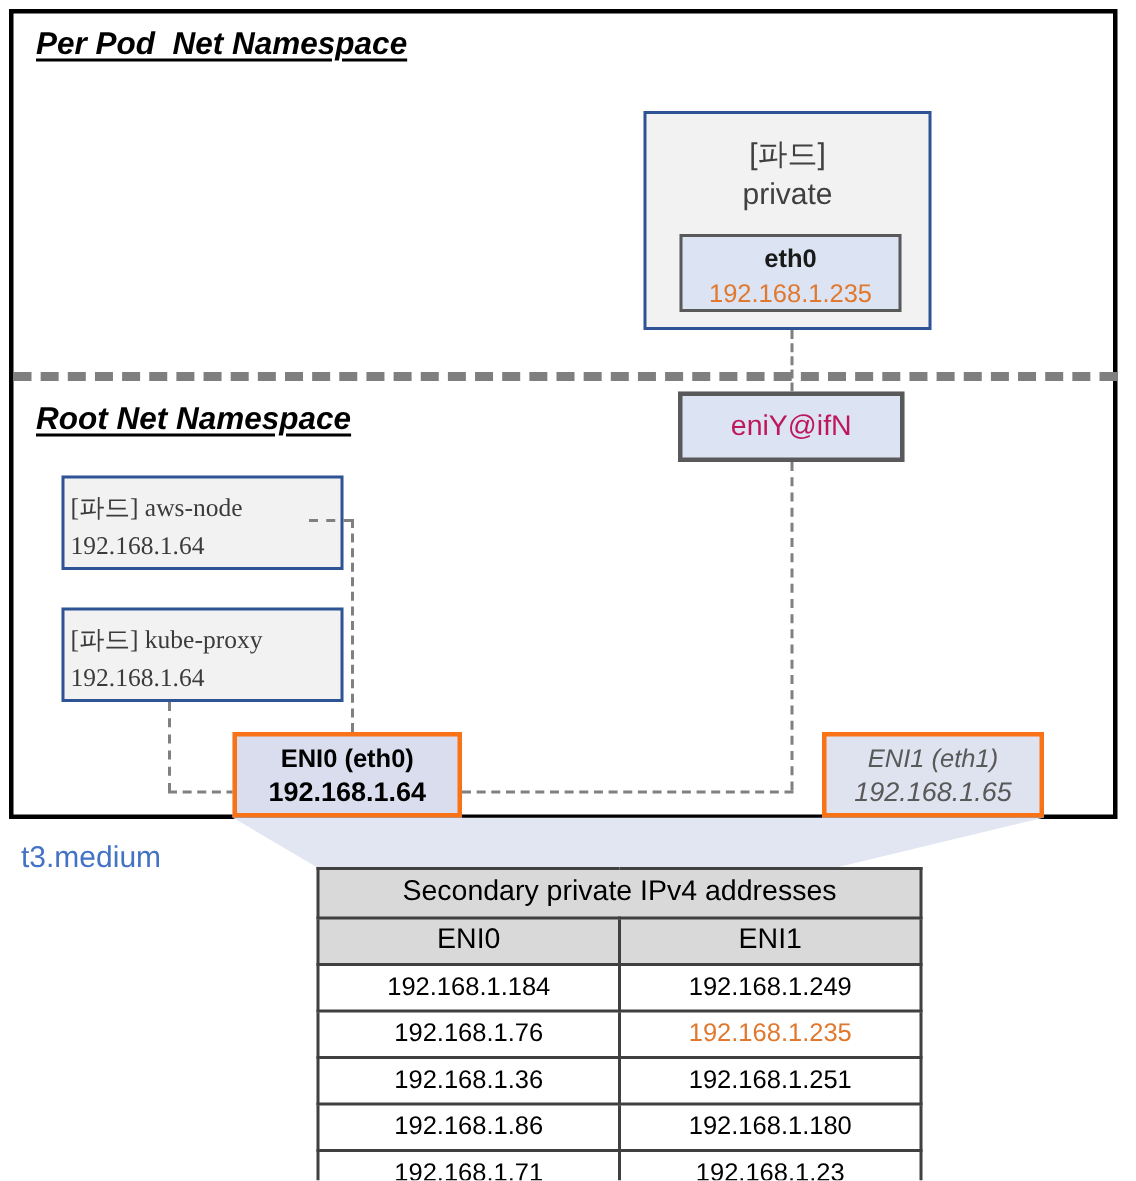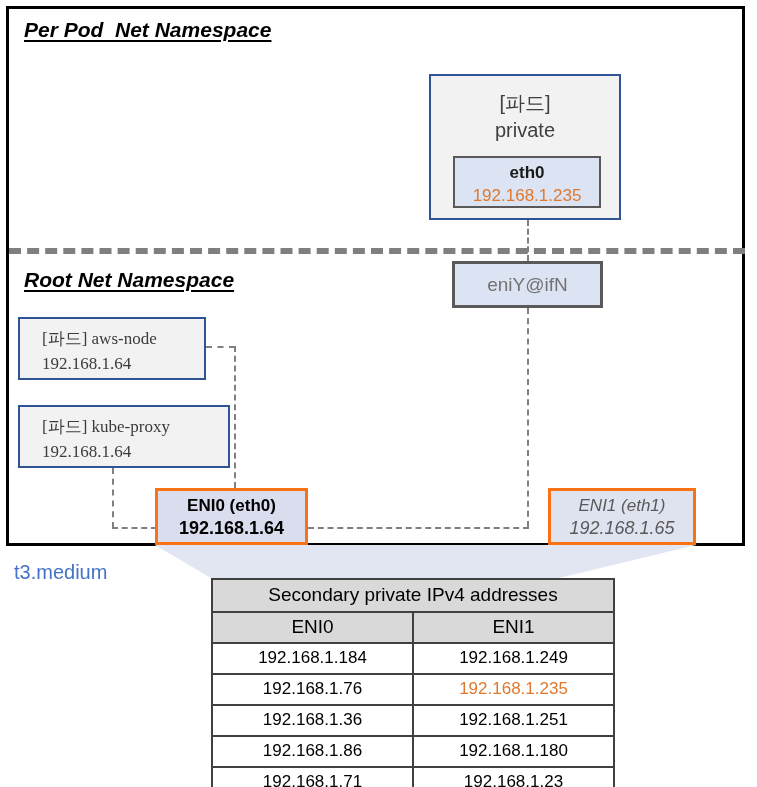--- a/index.html
+++ b/index.html
@@ -110,37 +110,38 @@
     height: 47px;
     background: #dce3f2;
     border: 3px solid #595959;
     box-sizing: border-box;
     display: flex;
     align-items: center;
     justify-content: center;
   }
   .veth-box span {
     font-size: 19px;
-    color: #737373;
+    color: #be185d;
   }
 
   
   .ds-box {
     position: absolute;
     background: #f2f2f2;
     border: 2px solid #2f5496;
     box-sizing: border-box;
     font-family: "Liberation Serif", serif;
     font-size: 17px;
     color: #3b3b3b;
-    padding: 8px 12px 0 22px;
+    padding: 8px 12px 0 4px;
     line-height: 1.45;
+    margin-left: 23px;
   }
   #ds-aws-node { left: 18px; top: 317px; width: 188px; height: 63px; }
-  #ds-kube-proxy { left: 18px; top: 405px; width: 212px; height: 63px; }
+  #ds-kube-proxy { left: 18px; top: 405px; width: 188px; height: 63px; }
 
   
   .eni-box {
     position: absolute;
     box-sizing: border-box;
     text-align: center;
     background: #d9dded;
     border: 3px solid #f97316;
   }
   #eni0-box {

